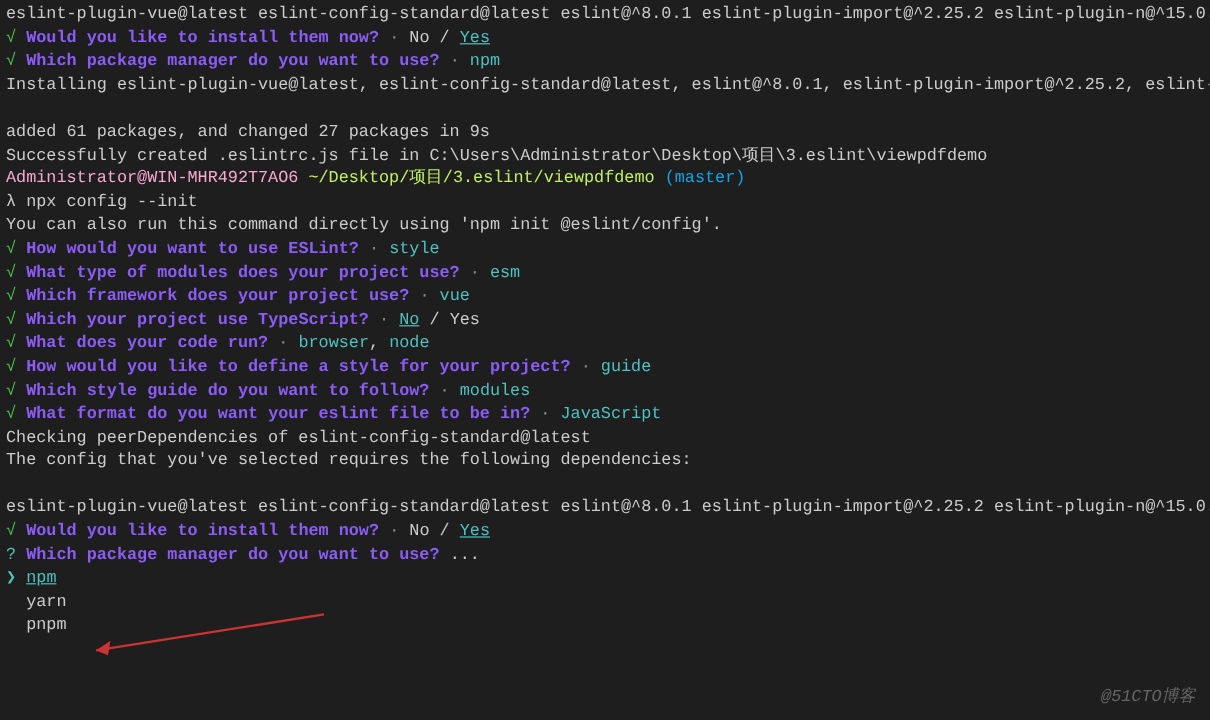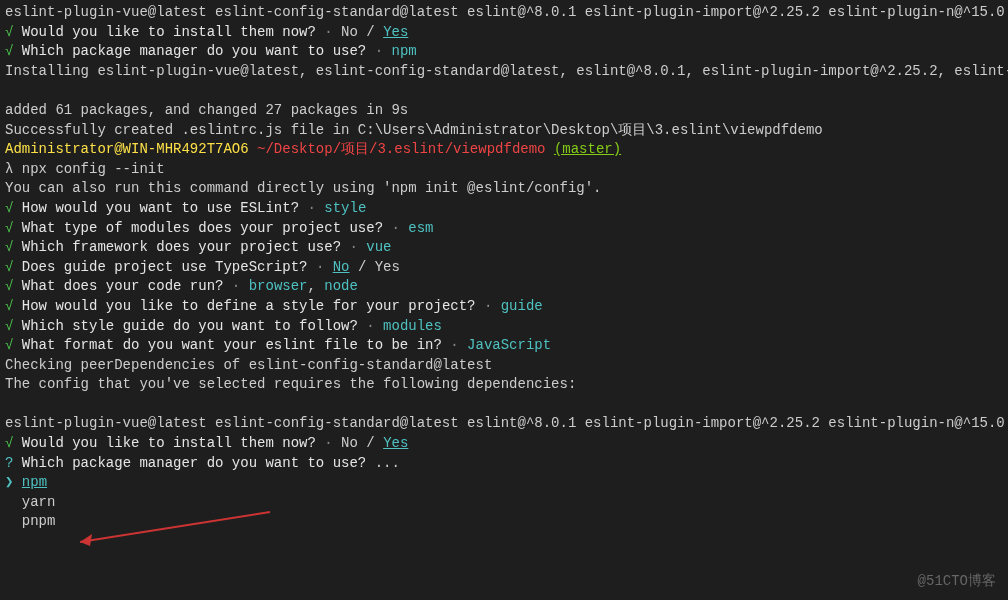--- a/index.html
+++ b/index.html
@@ -20,43 +20,42 @@
       position: relative;
     }
     .line {
       white-space: pre;
       display: block;
     }
     .check {
       color: #4ec94e;
     }
     .question {
-      color: #e5e5e5;
-      font-weight: normal;
+      color: #8b5cf6;
+      font-weight: bold;
     }
     .dot {
       color: #888;
     }
     .cyan {
       color: #4fc1c1;
     }
     .cyan-u {
       color: #4fc1c1;
       text-decoration: underline;
     }
     .teal {
-      color: #fde047;
+      color: #f9a8d4;
       margin-top: 36px;
     }
     .olive {
-      color: #ef4444;
+      color: #bef264;
     }
     .gray {
-      color: #84cc16;
-      text-decoration: underline;
+      color: #0ea5e9;
     }
     .prompt {
       color: #4fc1c1;
     }
     .arrow {
       position: absolute;
       pointer-events: none;
     }
     .arrow-line {
       stroke: #cc3333;
@@ -65,39 +64,40 @@
     }
     .arrow-head {
       fill: #cc3333;
     }
     .watermark {
       position: absolute;
       bottom: 8px;
       right: 12px;
       color: #666;
       font-size: 14px;
+      font-style: italic;
     }
   </style>
 </head>
 <body>
 
 <div class="line"><span>eslint-plugin-vue@latest eslint-config-standard@latest eslint@^8.0.1 eslint-plugin-import@^2.25.2 eslint-plugin-n@^15.0.0 eslint-plugin-promise@^6.0.0</span></div>
 <div class="line"><span class="check">√</span> <span class="question">Would you like to install them now?</span> <span class="dot">·</span> <span>No</span> / <span class="cyan-u">Yes</span></div>
 <div class="line"><span class="check">√</span> <span class="question">Which package manager do you want to use?</span> <span class="dot">·</span> <span class="cyan">npm</span></div>
 <div class="line"><span>Installing eslint-plugin-vue@latest, eslint-config-standard@latest, eslint@^8.0.1, eslint-plugin-import@^2.25.2, eslint-plugin-n@^15.0.0, eslint-plugin-promise@^6.0.0</span></div>
 <div class="line">&nbsp;</div>
 <div class="line"><span>added 61 packages, and changed 27 packages in 9s</span></div>
 <div class="line"><span>Successfully created .eslintrc.js file in C:\Users\Administrator\Desktop\项目\3.eslint\viewpdfdemo</span></div>
 <div class="line"><span class="teal">Administrator@WIN-MHR492T7AO6</span><span class="olive"> ~/Desktop/项目/3.eslint/viewpdfdemo </span><span class="gray">(master)</span></div>
 <div class="line"><span>λ npx config --init</span></div>
 <div class="line"><span>You can also run this command directly using 'npm init @eslint/config'.</span></div>
 <div class="line"><span class="check">√</span> <span class="question">How would you want to use ESLint?</span> <span class="dot">·</span> <span class="cyan">style</span></div>
 <div class="line"><span class="check">√</span> <span class="question">What type of modules does your project use?</span> <span class="dot">·</span> <span class="cyan">esm</span></div>
 <div class="line"><span class="check">√</span> <span class="question">Which framework does your project use?</span> <span class="dot">·</span> <span class="cyan">vue</span></div>
-<div class="line"><span class="check">√</span> <span class="question">Does guide project use TypeScript?</span> <span class="dot">·</span> <span class="cyan-u">No</span> / <span>Yes</span></div>
+<div class="line"><span class="check">√</span> <span class="question">Which your project use TypeScript?</span> <span class="dot">·</span> <span class="cyan-u">No</span> / <span>Yes</span></div>
 <div class="line"><span class="check">√</span> <span class="question">What does your code run?</span> <span class="dot">·</span> <span class="cyan">browser</span><span>, </span><span class="cyan">node</span></div>
 <div class="line"><span class="check">√</span> <span class="question">How would you like to define a style for your project?</span> <span class="dot">·</span> <span class="cyan">guide</span></div>
 <div class="line"><span class="check">√</span> <span class="question">Which style guide do you want to follow?</span> <span class="dot">·</span> <span class="cyan">modules</span></div>
 <div class="line"><span class="check">√</span> <span class="question">What format do you want your eslint file to be in?</span> <span class="dot">·</span> <span class="cyan">JavaScript</span></div>
 <div class="line"><span>Checking peerDependencies of eslint-config-standard@latest</span></div>
 <div class="line"><span>The config that you've selected requires the following dependencies:</span></div>
 <div class="line">&nbsp;</div>
 <div class="line"><span>eslint-plugin-vue@latest eslint-config-standard@latest eslint@^8.0.1 eslint-plugin-import@^2.25.2 eslint-plugin-n@^15.0.0 eslint-plugin-promise@^6.0.0</span></div>
 <div class="line"><span class="check">√</span> <span class="question">Would you like to install them now?</span> <span class="dot">·</span> <span>No</span> / <span class="cyan-u">Yes</span></div>
 <div class="line"><span class="prompt">?</span> <span class="question">Which package manager do you want to use?</span> <span>...</span></div>

